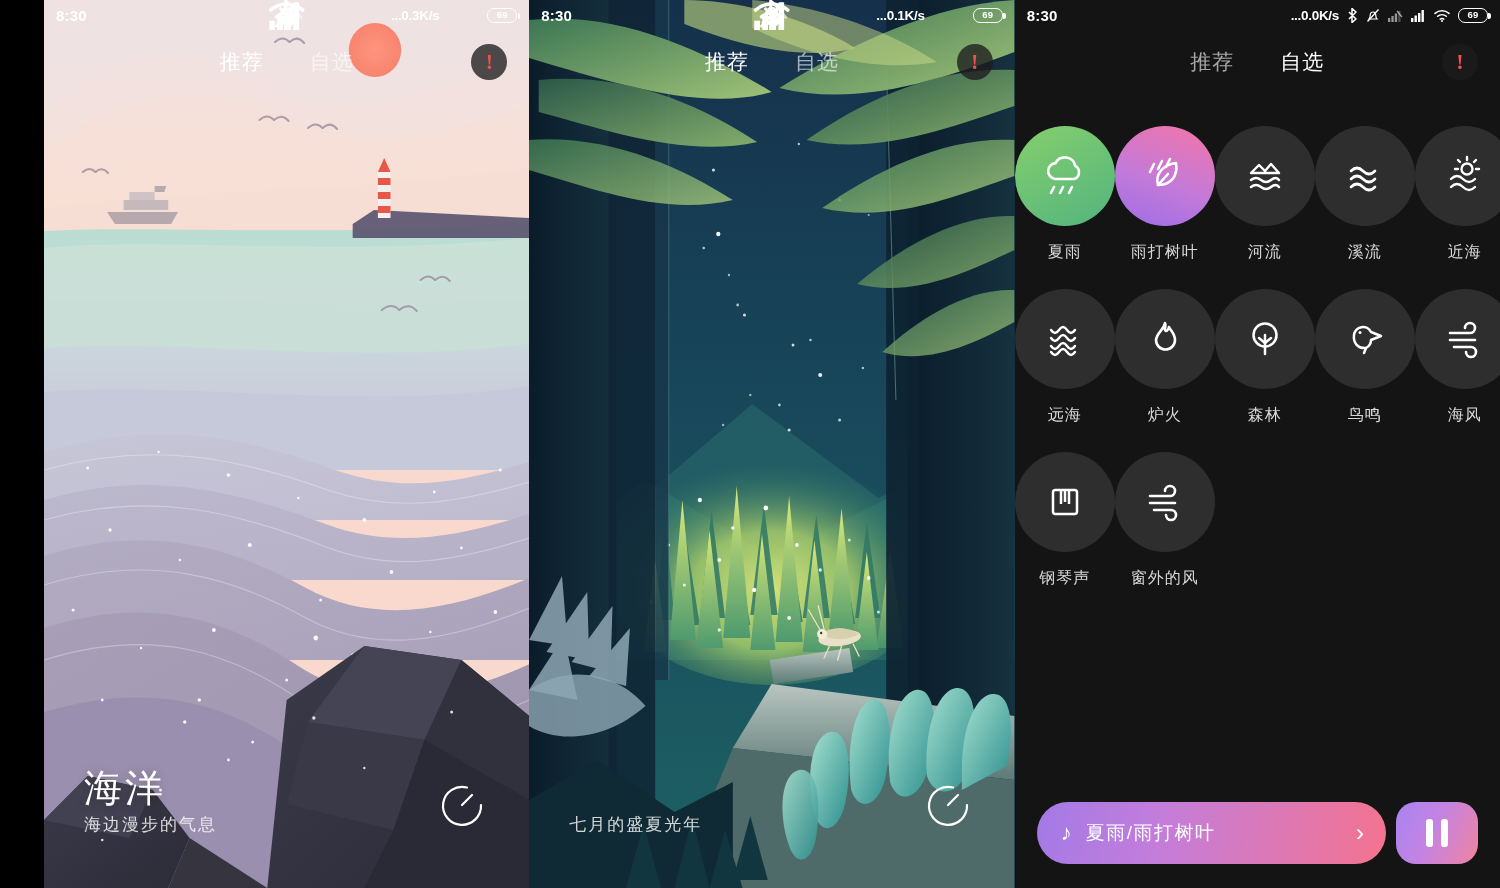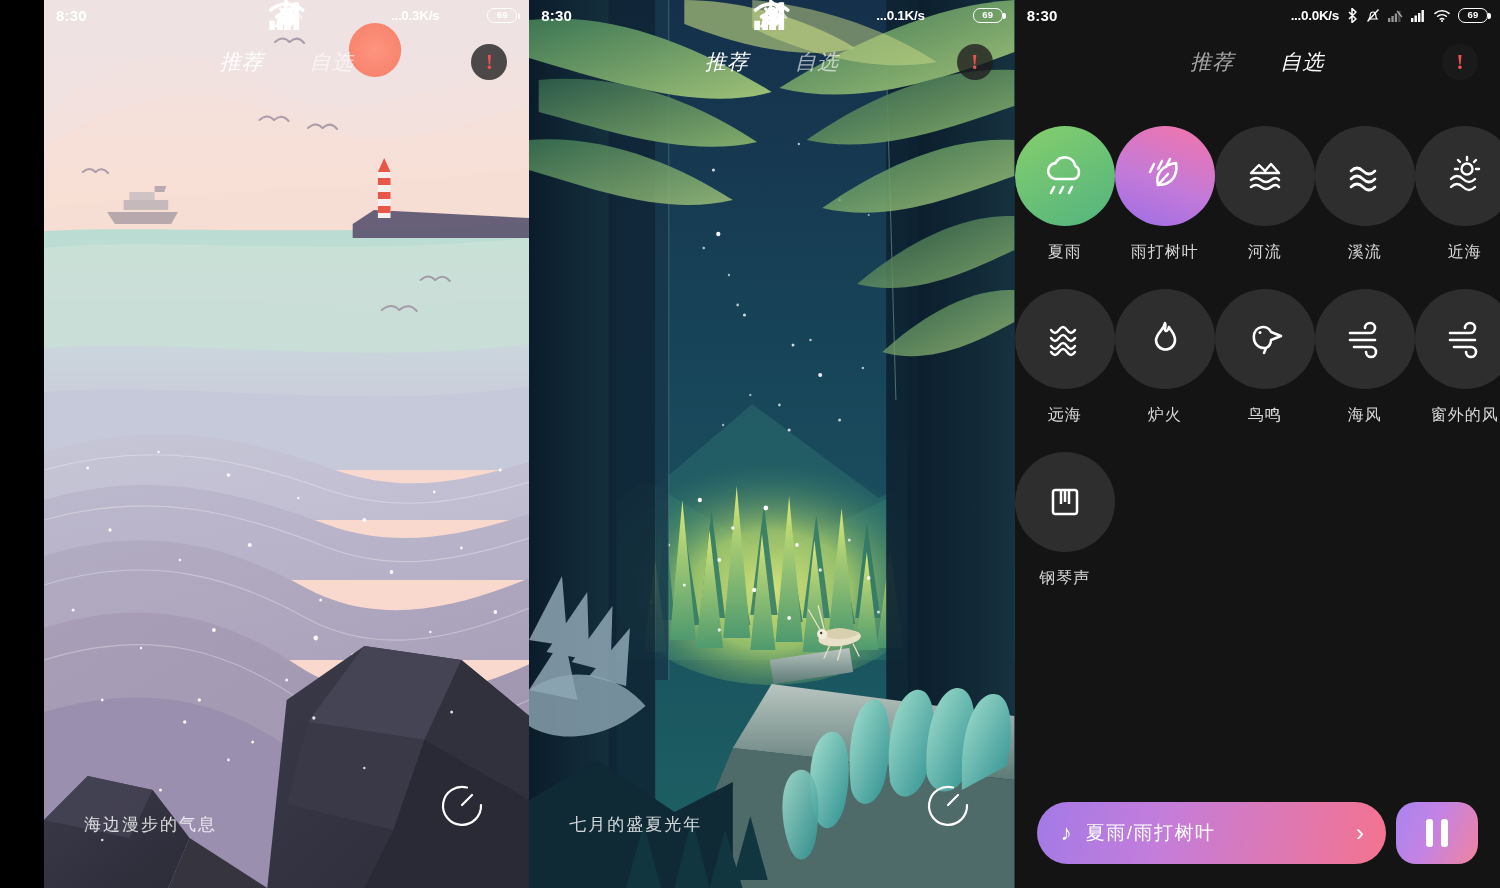--- a/index.html
+++ b/index.html
@@ -33,21 +33,21 @@
     content:""; position:absolute; right:-4px; top:4px; width:2.5px; height:6px;
     background:currentColor; border-radius:0 2px 2px 0;
   }
 
   
   .tabs {
     position:absolute; top:48px; left:0; width:100%; z-index:40;
     display:flex; justify-content:center; gap:46px;
     font-size:21px;
   }
-  .tab { color:rgba(255,255,255,.62); letter-spacing:1px; cursor:pointer;font-style:italic; }
+  .tab { color:rgba(255,255,255,.62); letter-spacing:1px; cursor:pointer; }
   .tab.active { color:#ffffff; }
 
   .alert-badge {
     position:absolute; top:44px; right:22px; width:36px; height:36px;
     border-radius:50%; background:rgba(30,28,30,.78);
     display:flex; align-items:center; justify-content:center; z-index:41; cursor:pointer;
   }
   .alert-badge .bang {
     color:#f0504f; font-size:22px; font-weight:bold; line-height:1;
     font-family:"Liberation Serif",serif;
@@ -315,20 +315,21 @@
 
     <div class="tabs">
       <span class="tab active">推荐</span>
       <span class="tab">自选</span>
     </div>
     <div class="alert-badge">
       <span class="bang">!</span>
     </div>
 
     <div class="caption">
+      <div class="title">海洋</div>
       <div class="sub">海边漫步的气息</div>
     </div>
     <div class="timer-btn">
       <svg width="50" height="50" viewBox="0 0 50 50">
         <path d="M30 7.5 A19 19 0 1 0 44 25" fill="none" stroke="#fff" stroke-width="2.2" stroke-linecap="round"></path>
         <line x1="25" y1="25" x2="35" y2="15" stroke="#fff" stroke-width="2.2" stroke-linecap="round"></line>
       </svg>
     </div>
   </div>
 
@@ -709,20 +710,31 @@
 
       <div class="cell">
         <div class="bubble">
           <svg width="54" height="54" viewBox="0 0 54 54" fill="none" stroke="#fff" stroke-width="2.6" stroke-linecap="round" stroke-linejoin="round">
             <path d="M27 11 c-1 7 -8 9 -9 17 a9.5 9.5 0 0 0 19 0 c0 -6 -4 -9 -6 -13 c-1 4 -3 5 -4 3 c0 -3 1 -5 0 -7 Z"></path>
           </svg>
         </div>
         <div class="lbl">炉火</div>
       </div>
 
+      <div class="cell">
+        <div class="bubble">
+          <svg width="54" height="54" viewBox="0 0 54 54" fill="none" stroke="#fff" stroke-width="2.5" stroke-linecap="round">
+            <circle cx="27" cy="23" r="11.5"></circle>
+            <path d="M27 23 v19"></path>
+              <path d="M27 31 l-6 -5"></path>
+              <path d="M27 31 l6 -5"></path>
+          </svg>
+        </div>
+        <div class="lbl">森林</div>
+      </div>
 
       <div class="cell">
         <div class="bubble">
           <svg width="54" height="54" viewBox="0 0 54 54" fill="none" stroke="#fff" stroke-width="2.5" stroke-linecap="round" stroke-linejoin="round">
             <path d="M16 23 a9 9 0 0 1 17 -3 l10 4 l-10 4 a9 9 0 0 1 -5 8 c-8 1 -13 -5 -12 -13 Z"></path>
             <circle cx="22" cy="20.5" r="1.5" fill="#fff" stroke="none"></circle>
             <path d="M28 36 l-2 5"></path>
           </svg>
         </div>
         <div class="lbl">鸟鸣</div>
@@ -730,44 +742,44 @@
 
       <div class="cell">
         <div class="bubble">
           <svg width="54" height="54" viewBox="0 0 54 54" fill="none" stroke="#fff" stroke-width="2.6" stroke-linecap="round">
             <path d="M12 21 h20 a5 5 0 1 0 -5 -5"></path>
             <path d="M12 28 h25"></path>
             <path d="M16 35 h17 a5 5 0 1 1 -5 5"></path>
           </svg>
         </div>
         <div class="lbl">海风</div>
-      </div>
-
-      <div class="cell">
-        <div class="bubble">
-          <svg width="54" height="54" viewBox="0 0 54 54" fill="none" stroke="#fff" stroke-width="2.6" stroke-linecap="round">
-            <path d="M12 21 h20 a5 5 0 1 0 -5 -5"></path>
-            <path d="M12 28 h25"></path>
-            <path d="M16 35 h17 a5 5 0 1 1 -5 5"></path>
-          </svg>
-        </div>
-        <div class="lbl">窗外的风</div>
       </div>
 
       <div class="cell">
         <div class="bubble">
           <svg width="54" height="54" viewBox="0 0 54 54" fill="none" stroke="#fff" stroke-width="2.5" stroke-linejoin="round">
             <rect x="15" y="15" width="24" height="24" rx="2.5"></rect>
             <path d="M23 15 v14"></path>
               <path d="M31 15 v14"></path>
             <path d="M27 15 v12"></path>
           </svg>
         </div>
         <div class="lbl">钢琴声</div>
       </div>
+
+      <div class="cell">
+        <div class="bubble">
+          <svg width="54" height="54" viewBox="0 0 54 54" fill="none" stroke="#fff" stroke-width="2.6" stroke-linecap="round">
+            <path d="M12 21 h20 a5 5 0 1 0 -5 -5"></path>
+            <path d="M12 28 h25"></path>
+            <path d="M16 35 h17 a5 5 0 1 1 -5 5"></path>
+          </svg>
+        </div>
+        <div class="lbl">窗外的风</div>
+      </div>
     </div>
 
     <div class="player">
       <div class="player-main">
         <span class="note">♪</span>
         <span class="track">夏雨/雨打树叶</span>
         <span class="chev">›</span>
       </div>
       <div class="play-toggle">
         <i></i>

